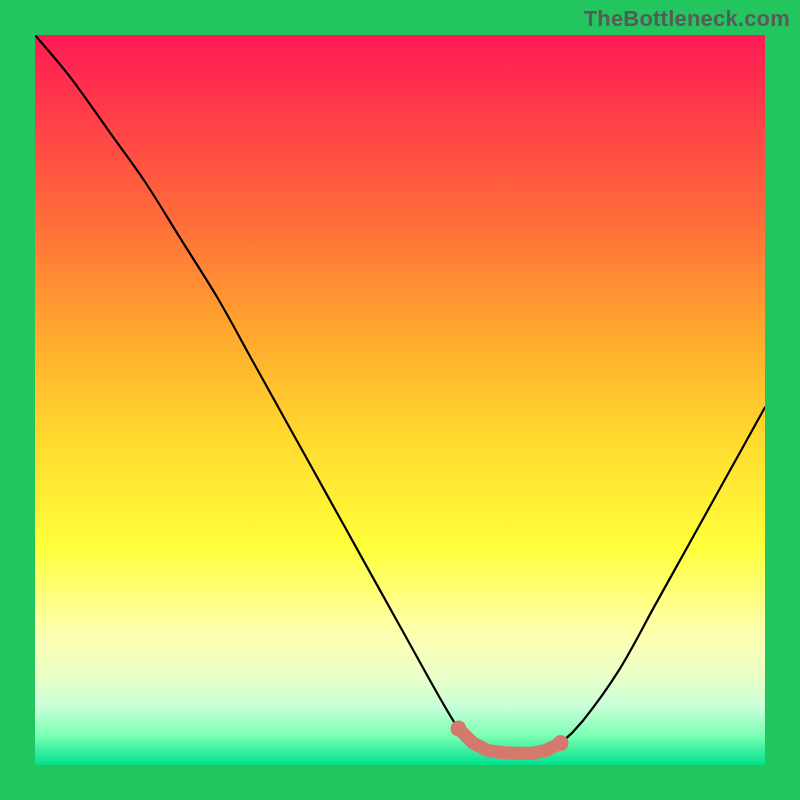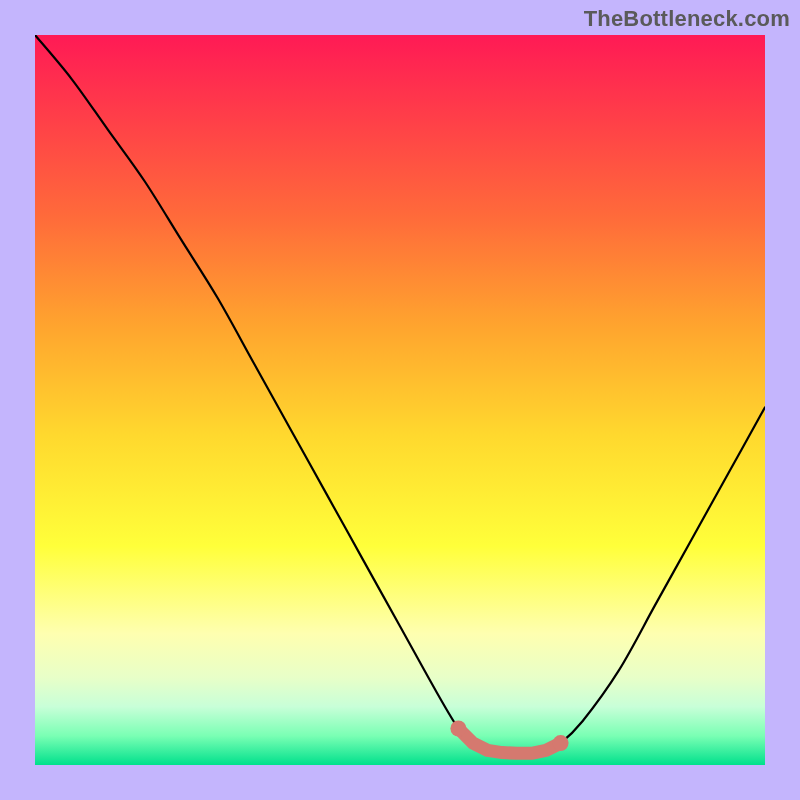--- a/index.html
+++ b/index.html
@@ -1,21 +1,21 @@
 <!DOCTYPE html>
 <html><head>
 <meta charset="utf-8">
 <style>
   * { margin: 0; padding: 0; box-sizing: border-box; }
   html, body { width: 800px; height: 800px; background: #000; overflow: hidden; }
   .container {
     position: relative;
     width: 800px;
     height: 800px;
-    background: #c4b5fd;
+    background: #22c55e;
   }
   .attribution {
     position: absolute;
     top: 6px;
     right: 10px;
     font-family: Arial, Helvetica, sans-serif;
     font-size: 22px;
     font-weight: 600;
     color: #5a5a5a;
     letter-spacing: 0.2px;

